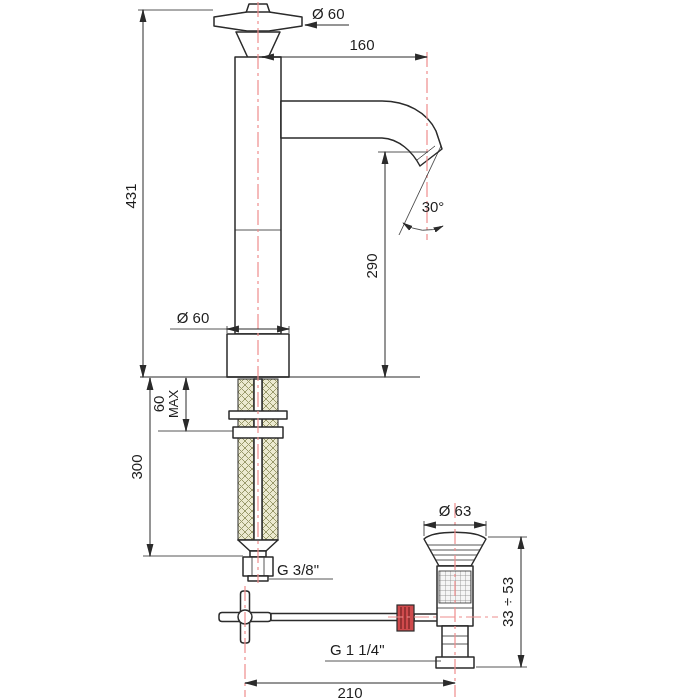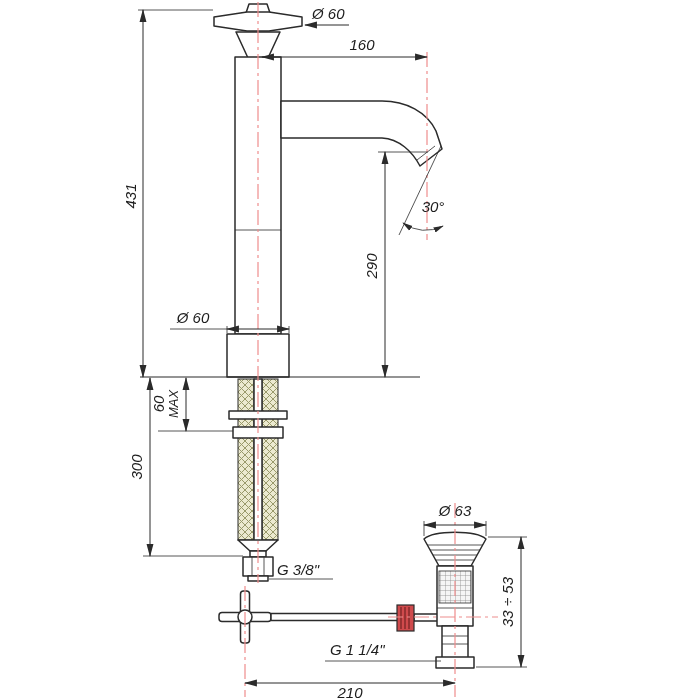--- a/index.html
+++ b/index.html
@@ -1,16 +1,16 @@
 <!DOCTYPE html>
 <html style="--line: #2b2b2b; --centerline: #ee8d8d; --hose_fill: #ecead0; --hose_hatch: #99996a; --knob_fill: #cf4a4c; --knob_stripe: #7a2526;"><head>
 <meta charset="utf-8">
 <style>
   html,body{margin:0;padding:0;background:#ffffff;}
-  .canvas{width:700px;height:700px;background:#ffffff;overflow:hidden;font-style:italic;}
+  .canvas{width:700px;height:700px;background:#ffffff;overflow:hidden;}
   svg{display:block;}
   text{font-family:"Liberation Sans", sans-serif;font-size:15px;fill:#1d1d1d;}
   .small{font-size:13px;}
   .ol{fill:#ffffff;stroke:var(--line,#2b2b2b);stroke-width:1.5;stroke-linejoin:round;}
   .ln{fill:none;stroke:var(--line,#2b2b2b);stroke-width:1.2;}
   .thin{fill:none;stroke:var(--line,#2b2b2b);stroke-width:0.8;}
   .dim{fill:none;stroke:var(--line,#2b2b2b);stroke-width:1;}
   .cl{fill:none;stroke:var(--centerline,#ee8d8d);stroke-width:1.2;stroke-dasharray:15 4 3 4;}
   .braid{fill:url(#braidpat);stroke:var(--line,#2b2b2b);stroke-width:1;}
   .knurl{fill:url(#knurlpat);stroke:var(--line,#2b2b2b);stroke-width:0.8;}

